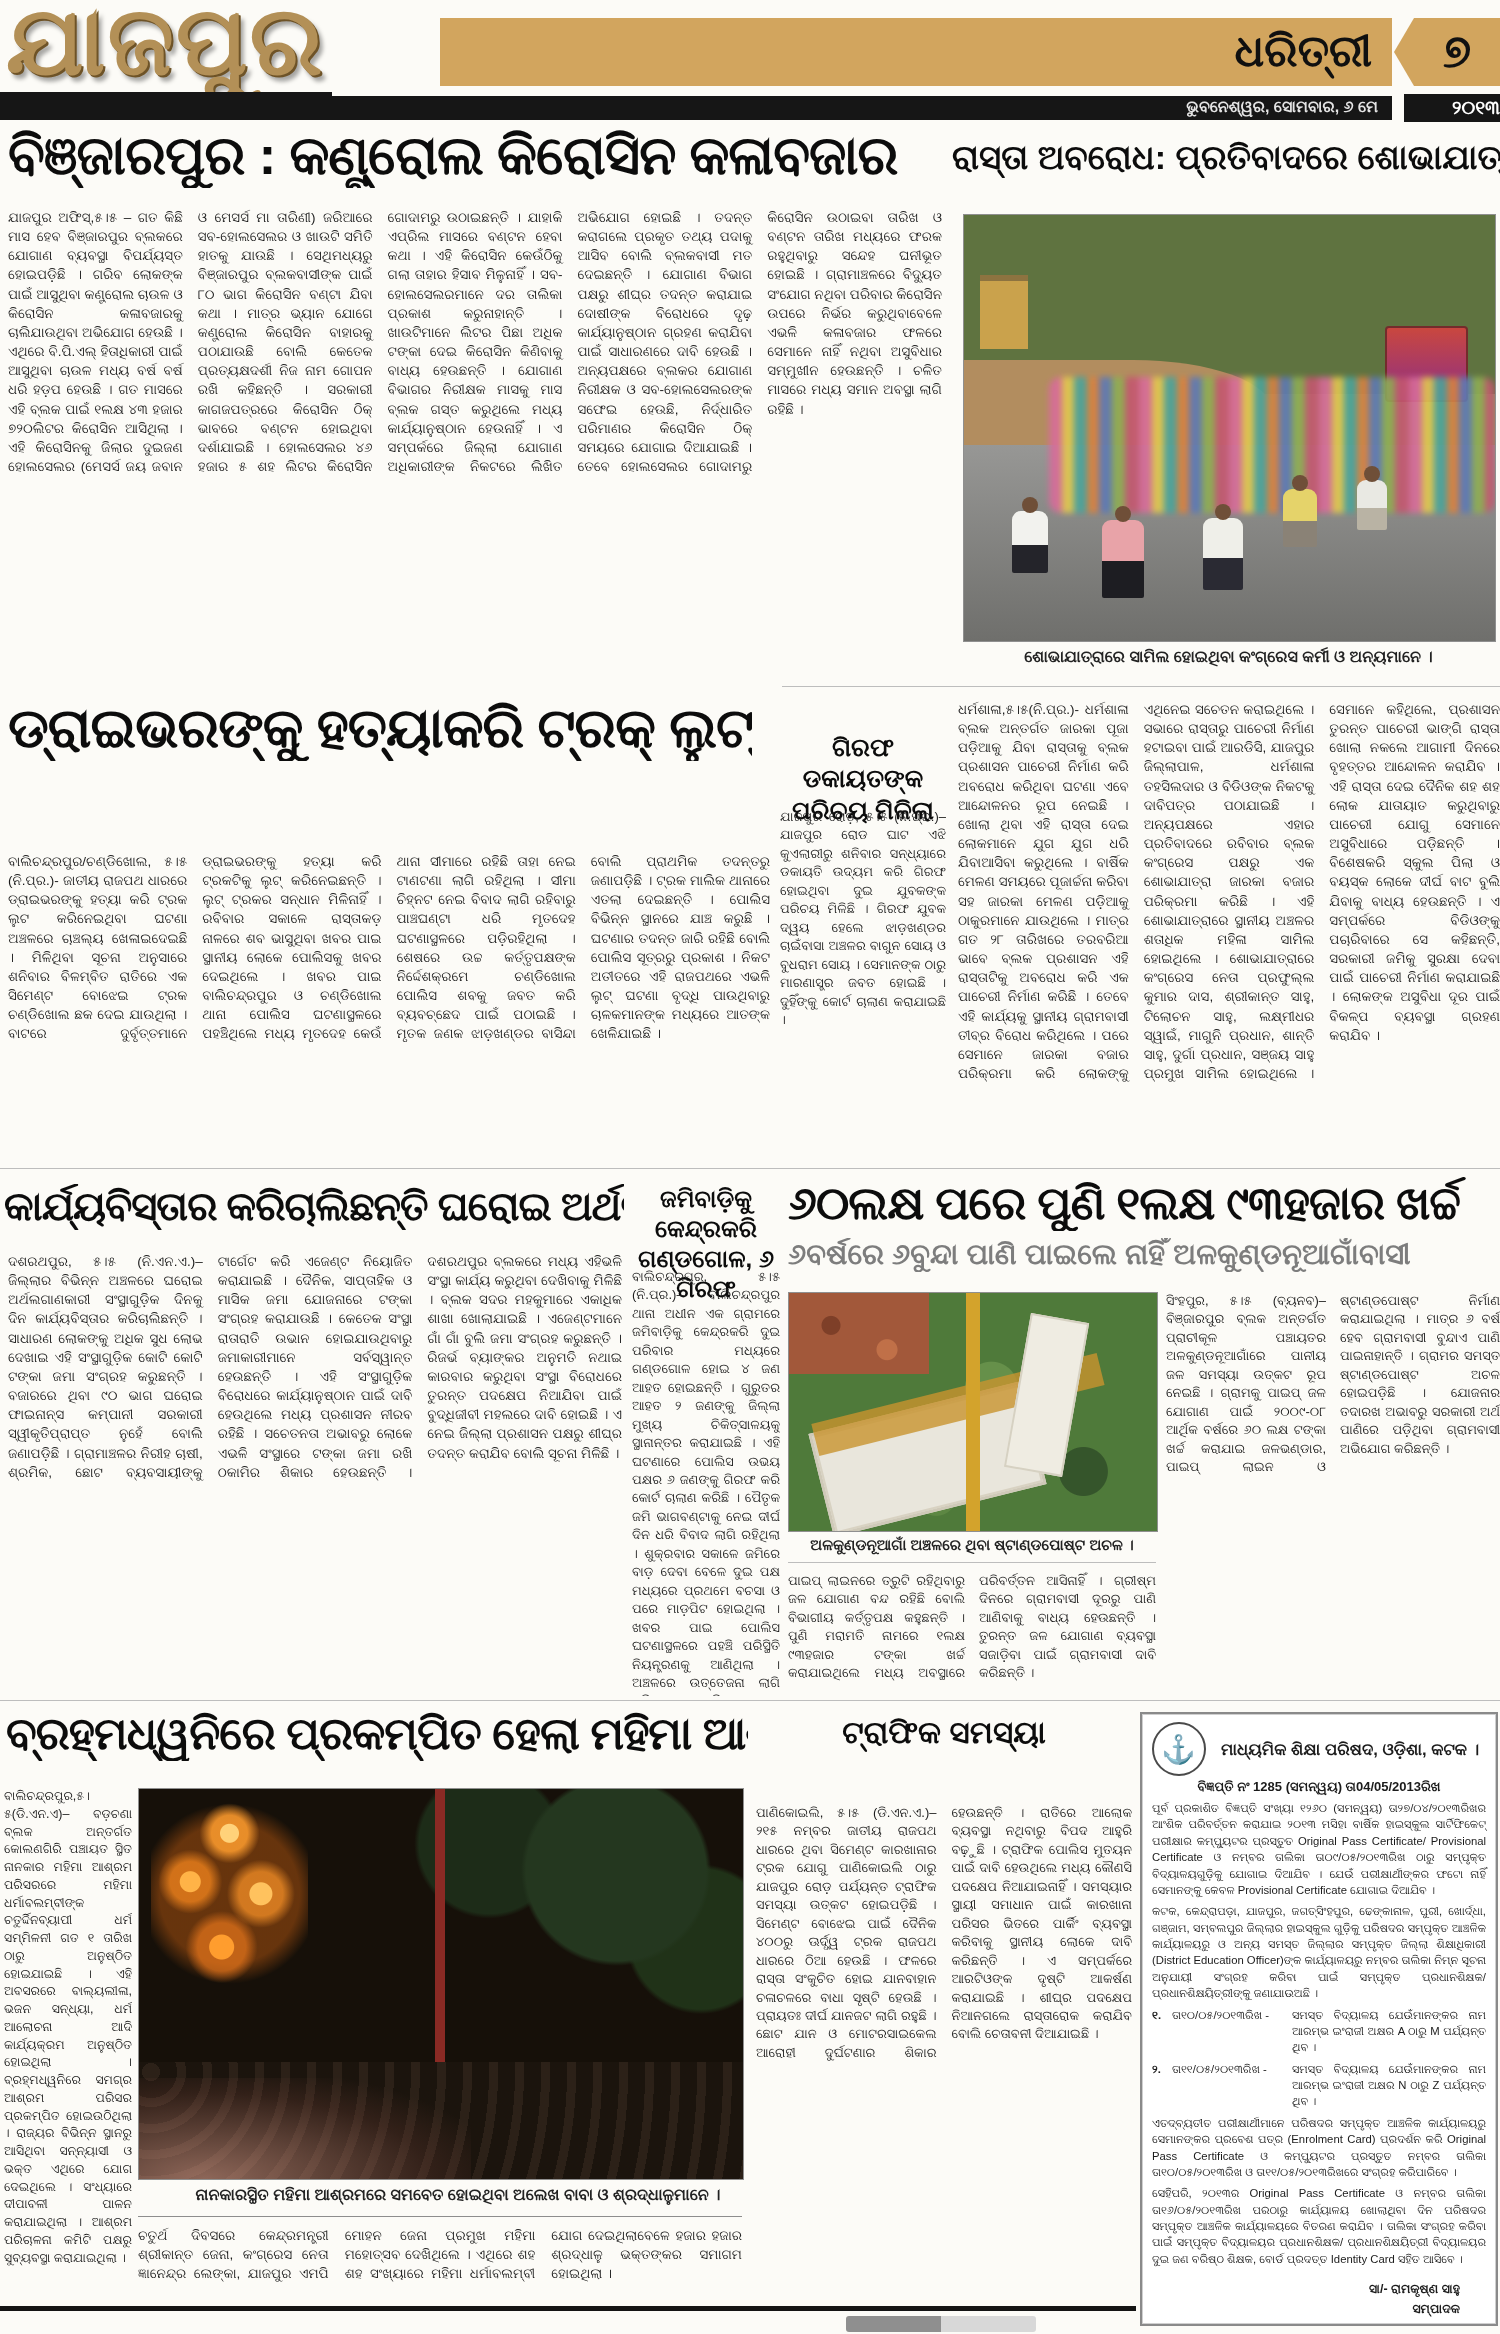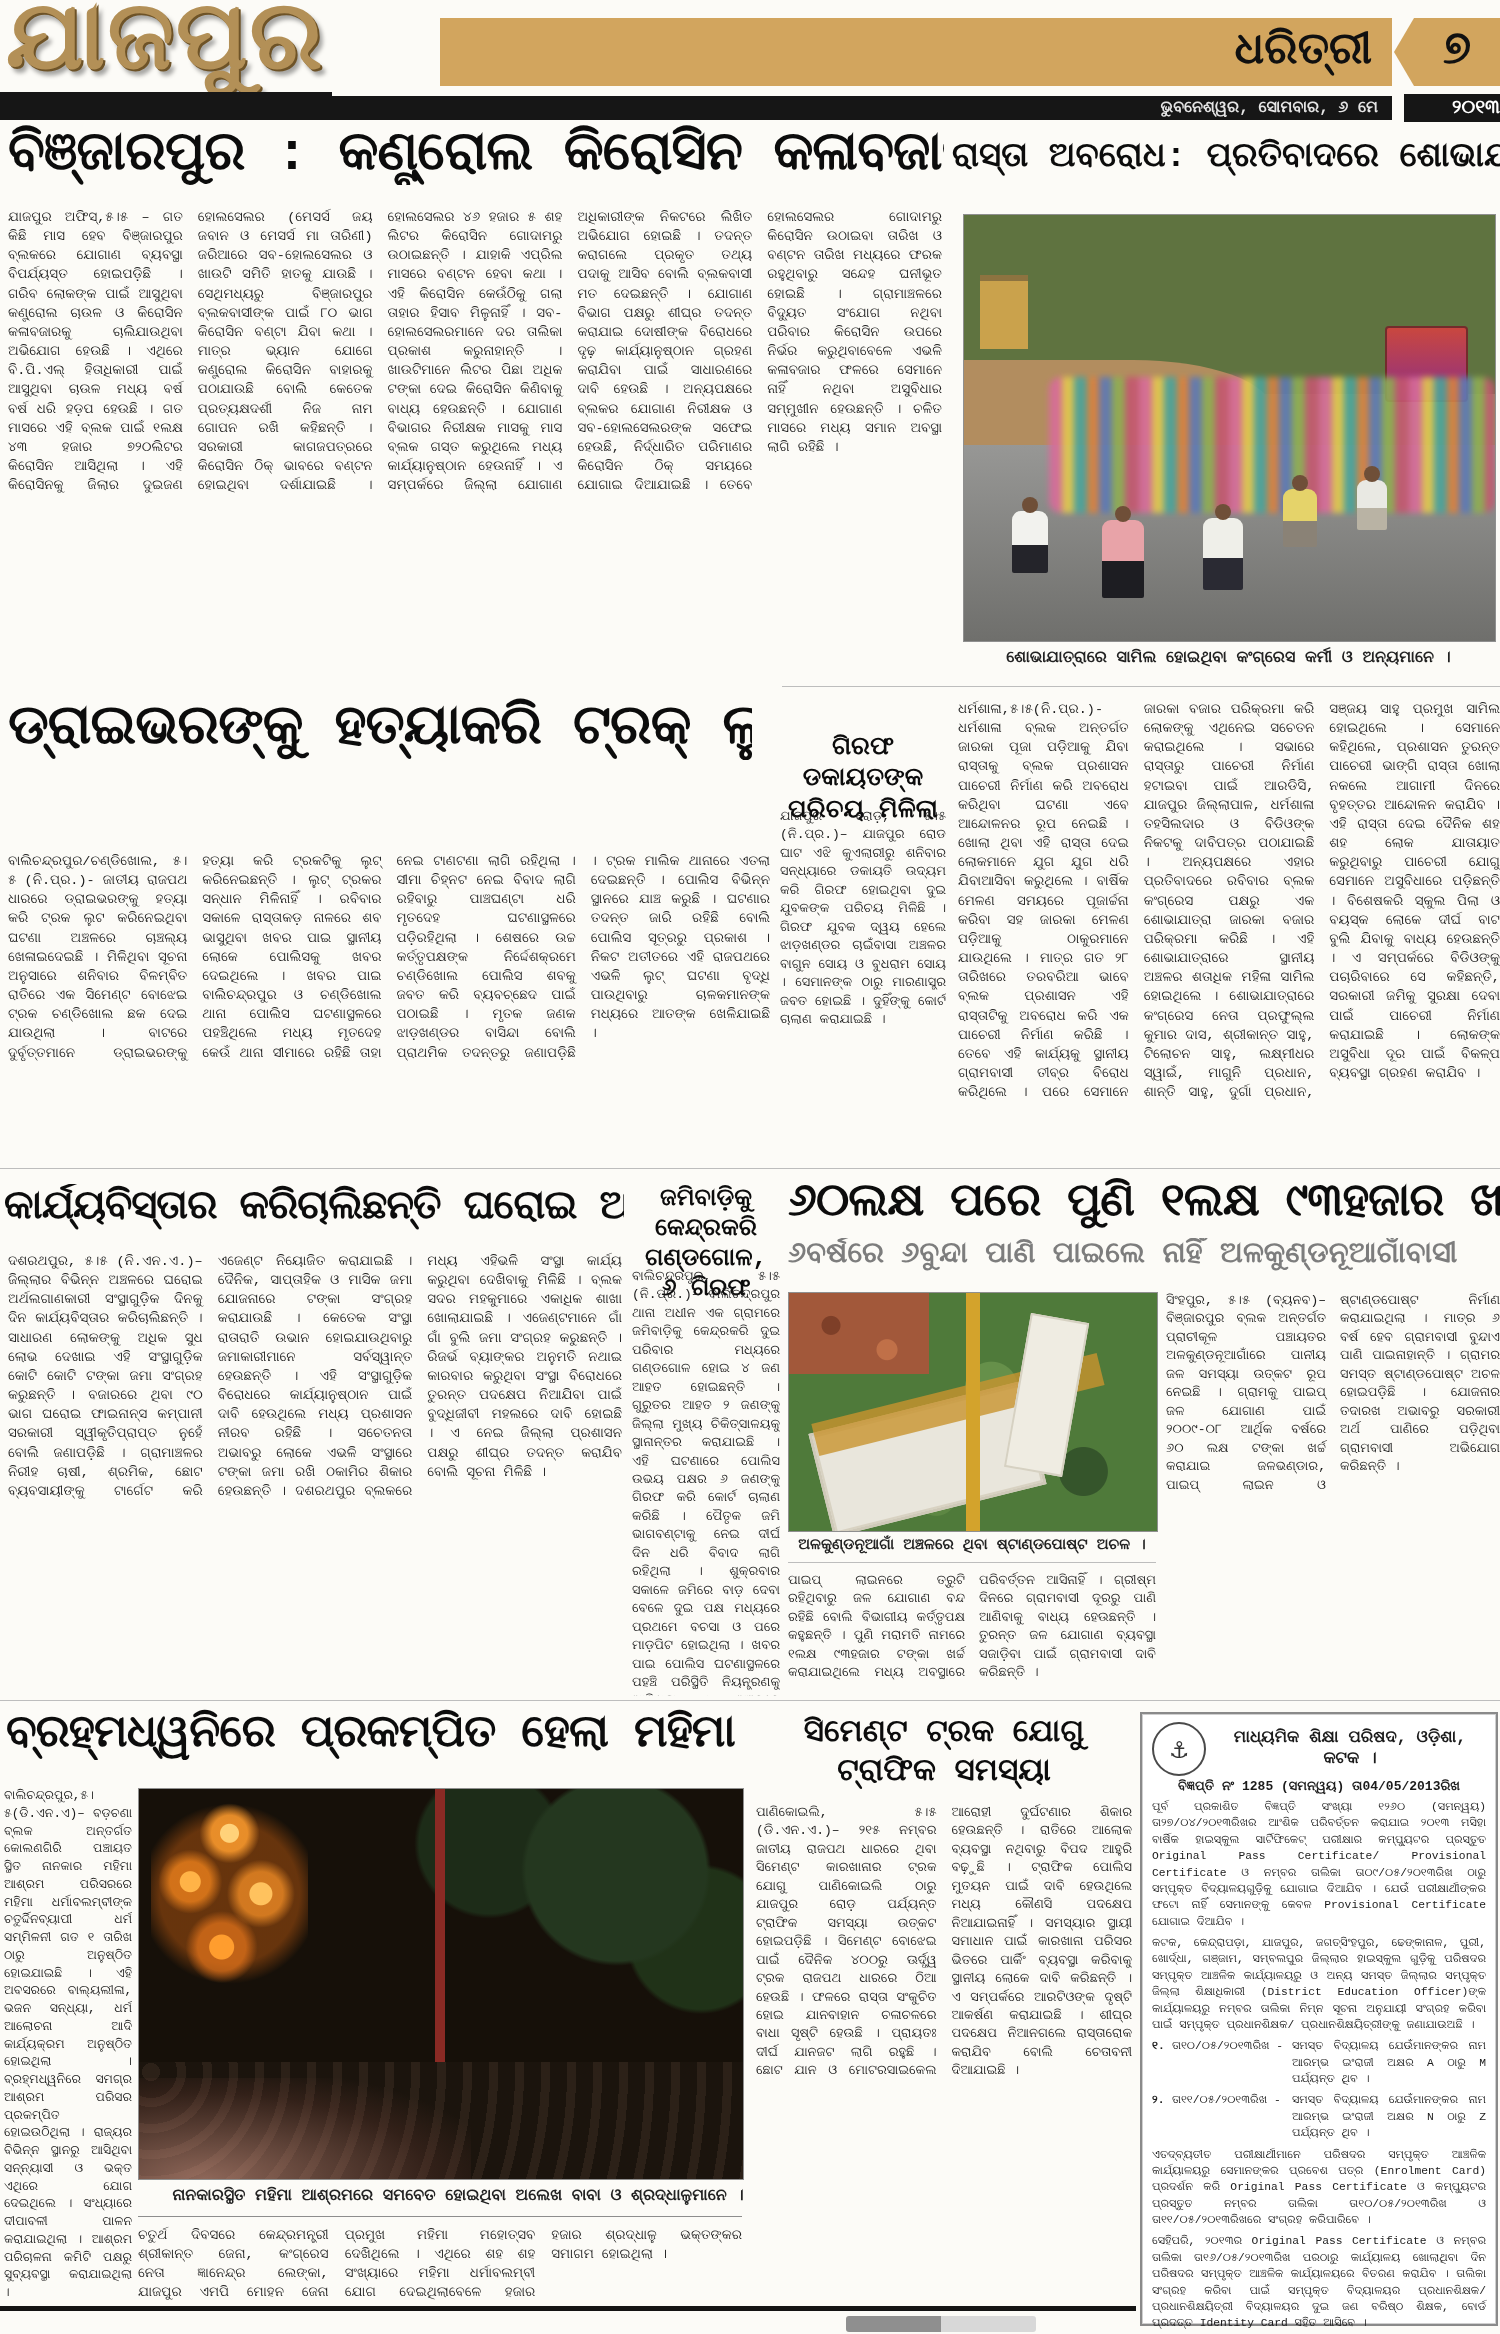--- a/index.html
+++ b/index.html
@@ -1,17 +1,17 @@
 <!DOCTYPE html>
 <html><head>
 <meta charset="utf-8">
 <style>
   html,body{margin:0;padding:0;background:#e8e8e4;}
   #page{position:relative;width:1500px;height:2334px;margin:0 auto;background:#fcfbf7;
-        font-family:Liberation Mono, monospace;overflow:hidden;color:#1b1b1b;}
+        font-family:Liberation Sans, sans-serif;overflow:hidden;color:#1b1b1b;}
 
   
   .edition{position:absolute;left:6px;top:-14px;font-size:96px;font-weight:bold;
            color:#b headline;color:#b39057;letter-spacing:2px;
            text-shadow:2px 2px 0 #6e5327, 5px 6px 4px rgba(0,0,0,.35);}
   .masthead-bar{position:absolute;left:440px;top:18px;width:952px;height:68px;background:#d2a55e;}
   .paper-name{position:absolute;right:20px;top:8px;font-size:44px;font-weight:bold;color:#101010;}
   .pageno-box{position:absolute;left:1414px;top:18px;width:86px;height:68px;background:#d2a55e;}
   .pageno-box::before{content:"";position:absolute;left:-20px;top:0;width:0;height:0;
            border-top:34px solid transparent;border-bottom:34px solid transparent;border-right:20px solid #d2a55e;}
@@ -216,21 +216,20 @@
     <div class="p3-fire"></div>
     <div class="p3-pole"></div>
     <div class="p3-crowd"></div>
     <div class="p3-floor"></div>
   </div>
   <div class="caption" style="left:156px;top:2186px;width:604px;">ନାନକାରସ୍ଥିତ ମହିମା ଆଶ୍ରମରେ ସମବେତ ହୋଇଥିବା ଅଲେଖ ବାବା ଓ ଶ୍ରଦ୍ଧାଳୁମାନେ ।</div>
   <div class="rule" style="left:138px;top:2216px;width:604px;background:#8d8d8d;"></div>
   <div class="mahima-below news">ଚତୁର୍ଥ ଦିବସରେ କେନ୍ଦ୍ରମନ୍ତ୍ରୀ ଶ୍ରୀକାନ୍ତ ଜେନା, କଂଗ୍ରେସ ନେତା ଜ୍ଞାନେନ୍ଦ୍ର ଲେଙ୍କା, ଯାଜପୁର ଏମପି ମୋହନ ଜେନା ପ୍ରମୁଖ ମହିମା ମହୋତ୍ସବ ଦେଖିଥିଲେ । ଏଥିରେ ଶହ ଶହ ସଂଖ୍ୟାରେ ମହିମା ଧର୍ମାବଲମ୍ବୀ ଯୋଗ ଦେଇଥିଲାବେଳେ ହଜାର ହଜାର ଶ୍ରଦ୍ଧାଳୁ ଭକ୍ତଙ୍କର ସମାଗମ ହୋଇଥିଲା ।</div>
 
   <div class="h-center h-cement">
-    <div>ସିମେଣ୍ଟ ଟ୍ରକ ଯୋଗୁ</div>
     <div>ଟ୍ରାଫିକ ସମସ୍ୟା</div>
   </div>
   <div class="cement-body news">ପାଣିକୋଇଲି, ୫।୫ (ଡି.ଏନ.ଏ.)– ୨୧୫ ନମ୍ବର ଜାତୀୟ ରାଜପଥ ଧାରରେ ଥିବା ସିମେଣ୍ଟ କାରଖାନାର ଟ୍ରକ ଯୋଗୁ ପାଣିକୋଇଲି ଠାରୁ ଯାଜପୁର ରୋଡ଼ ପର୍ଯ୍ୟନ୍ତ ଟ୍ରାଫିକ ସମସ୍ୟା ଉତ୍କଟ ହୋଇପଡ଼ିଛି । ସିମେଣ୍ଟ ବୋଝେଇ ପାଇଁ ଦୈନିକ ୪୦୦ରୁ ଊର୍ଦ୍ଧ୍ୱ ଟ୍ରକ ରାଜପଥ ଧାରରେ ଠିଆ ହେଉଛି । ଫଳରେ ରାସ୍ତା ସଂକୁଚିତ ହୋଇ ଯାନବାହାନ ଚଳାଚଳରେ ବାଧା ସୃଷ୍ଟି ହେଉଛି । ପ୍ରାୟତଃ ଦୀର୍ଘ ଯାନଜଟ ଲାଗି ରହୁଛି । ଛୋଟ ଯାନ ଓ ମୋଟରସାଇକେଲ ଆରୋହୀ ଦୁର୍ଘଟଣାର ଶିକାର ହେଉଛନ୍ତି । ରାତିରେ ଆଲୋକ ବ୍ୟବସ୍ଥା ନଥିବାରୁ ବିପଦ ଆହୁରି ବଢ଼ୁଛି । ଟ୍ରାଫିକ ପୋଲିସ ମୁତୟନ ପାଇଁ ଦାବି ହେଉଥିଲେ ମଧ୍ୟ କୌଣସି ପଦକ୍ଷେପ ନିଆଯାଇନାହିଁ । ସମସ୍ୟାର ସ୍ଥାୟୀ ସମାଧାନ ପାଇଁ କାରଖାନା ପରିସର ଭିତରେ ପାର୍କିଂ ବ୍ୟବସ୍ଥା କରିବାକୁ ସ୍ଥାନୀୟ ଲୋକେ ଦାବି କରିଛନ୍ତି । ଏ ସମ୍ପର୍କରେ ଆରଟିଓଙ୍କ ଦୃଷ୍ଟି ଆକର୍ଷଣ କରାଯାଇଛି । ଶୀଘ୍ର ପଦକ୍ଷେପ ନିଆନଗଲେ ରାସ୍ତାରୋକ କରାଯିବ ବୋଲି ଚେତାବନୀ ଦିଆଯାଇଛି ।</div>
 
   <div class="notice">
     <div class="notice-head">
       <div class="board-logo">⚓</div>
       <div class="notice-title">ମାଧ୍ୟମିକ ଶିକ୍ଷା ପରିଷଦ, ଓଡ଼ିଶା, କଟକ ।</div>
     </div>
     <div class="notice-ref">ବିଜ୍ଞପ୍ତି ନଂ 1285 (ସମନ୍ୱୟ) ତା04/05/2013ରିଖ</div>

